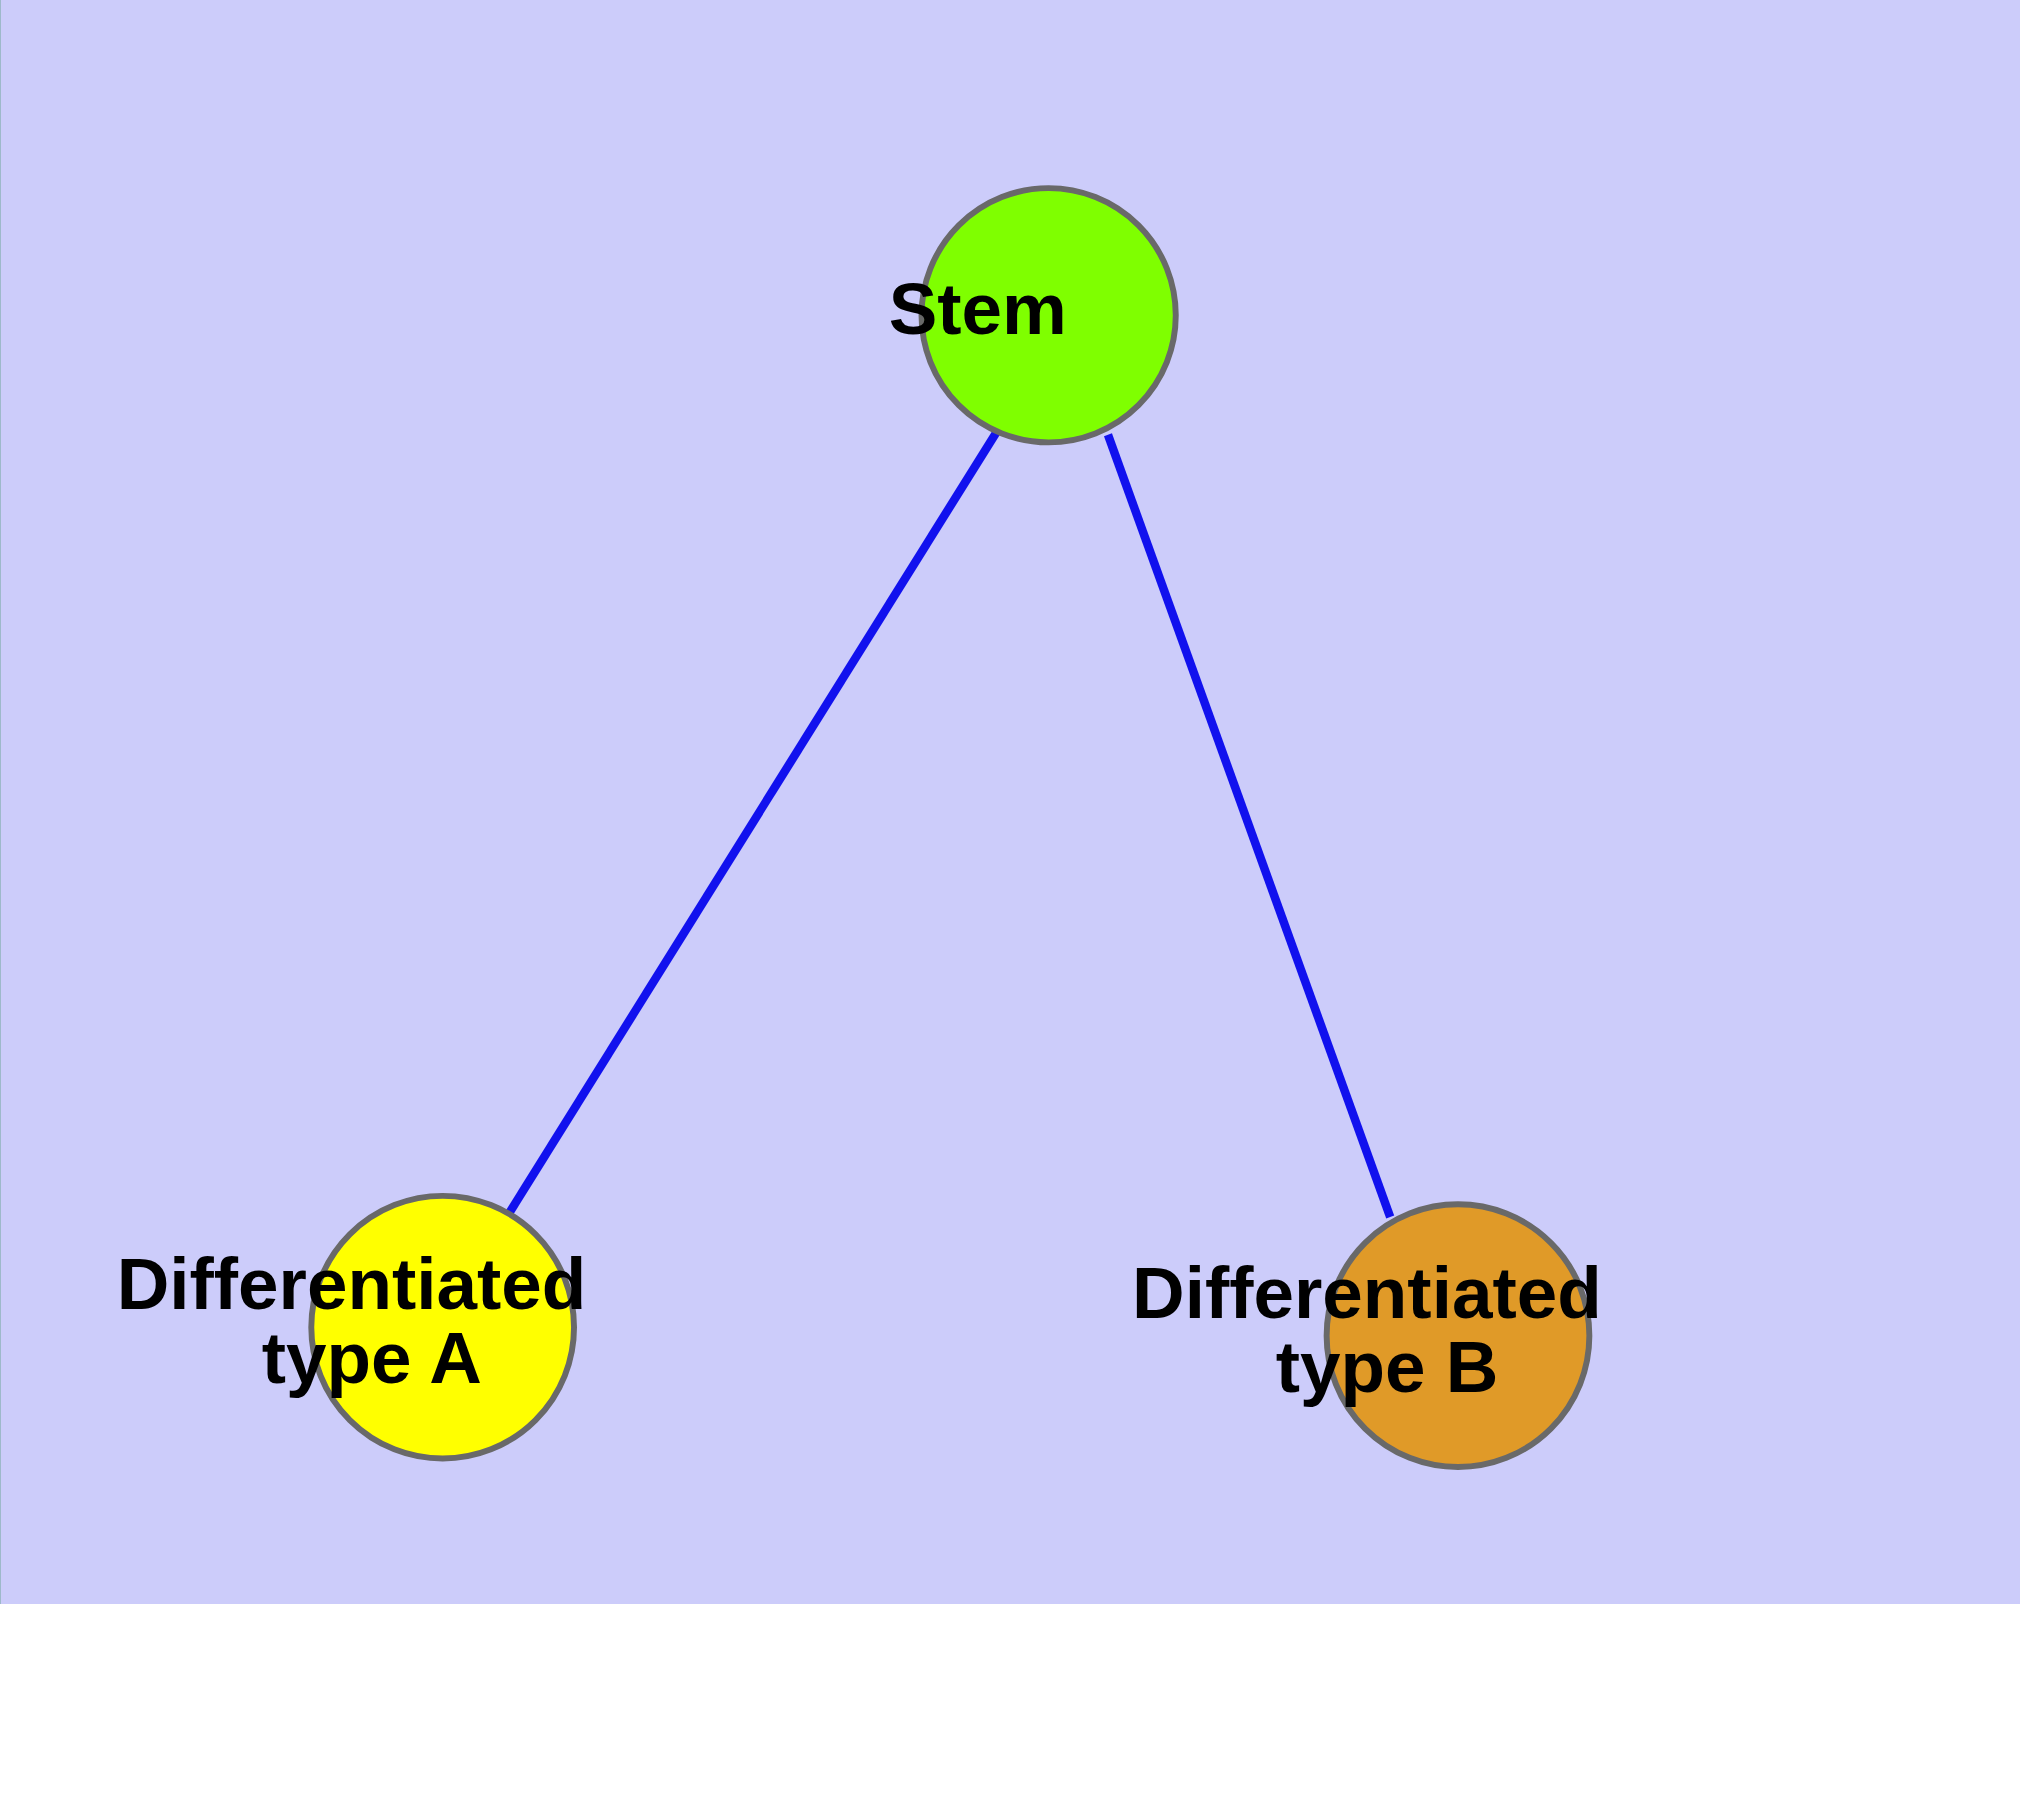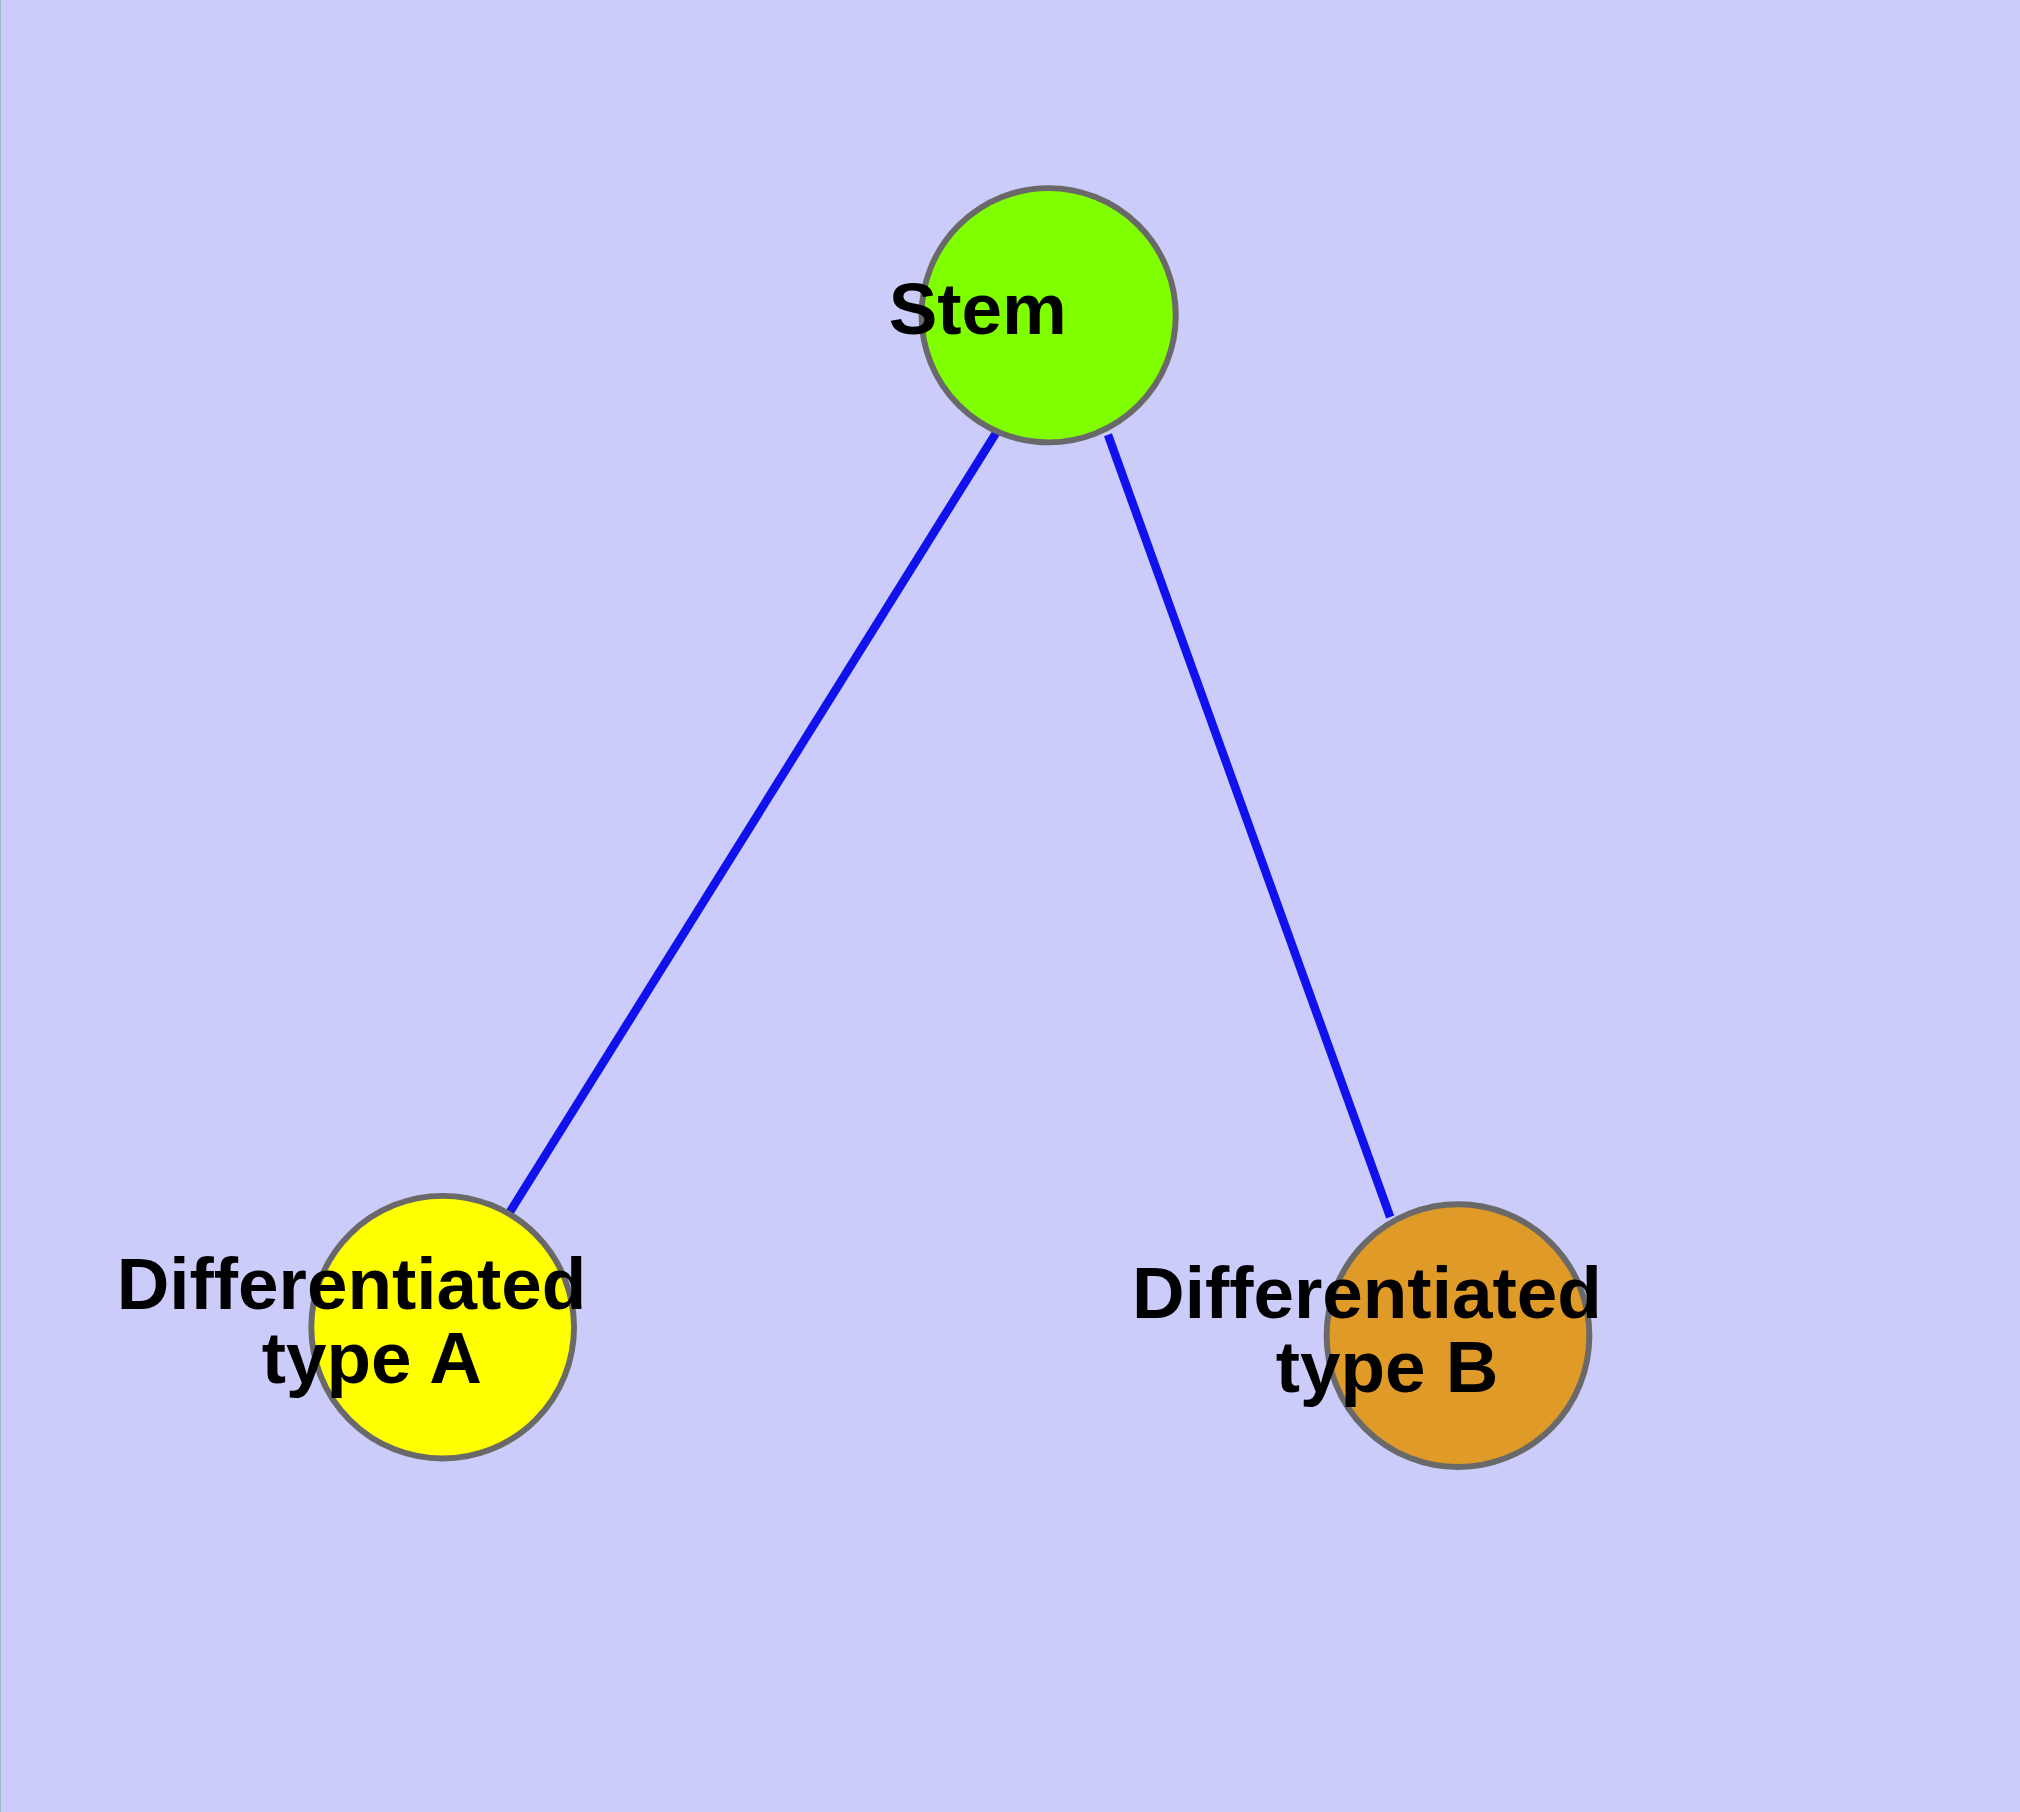--- a/index.html
+++ b/index.html
@@ -29,21 +29,21 @@
     fill: #000000;
     text-anchor: middle;
     dominant-baseline: middle;
     font-family: "Liberation Sans", "DejaVu Sans", sans-serif;
     white-space: pre;
   }
 </style>
 </head>
 <body>
 
-<div id="canvas" style="width: 2021px; height: 1812px; background: #15803d;">
+<div id="canvas" style="width: 2021px; height: 1604px; background: #15803d;">
   <svg id="graph-svg" viewBox="0 0 2384 2138" style="width: 2021px; height: 1812px;">
 
     <rect id="bg-rect" x="0" y="0" width="2384" height="2138" fill="#CCCCFA"></rect>
 
     <g id="edges-layer">
       <line id="edge-0" x1="1176" y1="509" x2="600" y2="1432" stroke="#1111EE" stroke-width="10" stroke-linecap="butt"></line>
       <line id="edge-1" x1="1307" y1="513" x2="1640" y2="1436" stroke="#1111EE" stroke-width="10" stroke-linecap="butt"></line>
     </g>
 
     <g id="nodes-layer">

